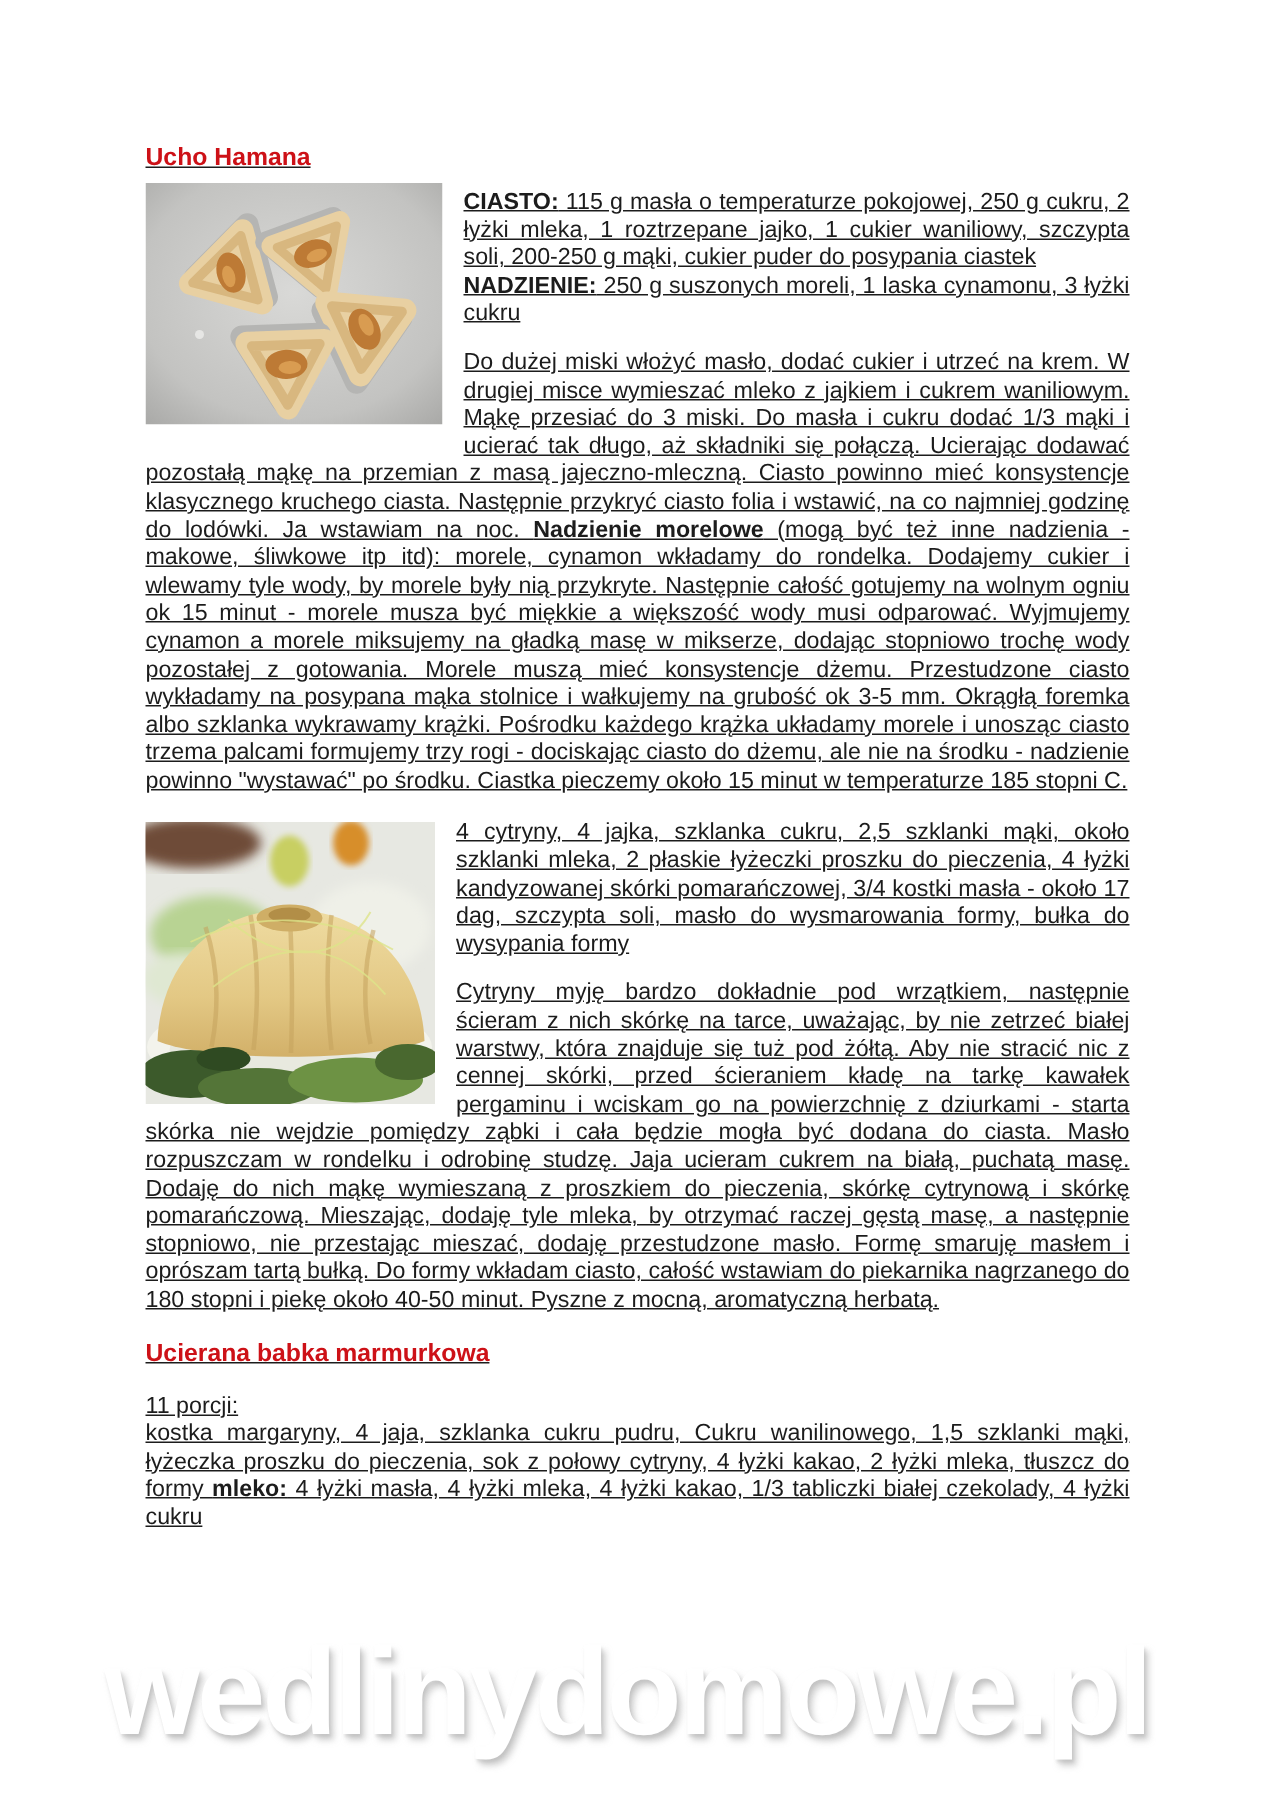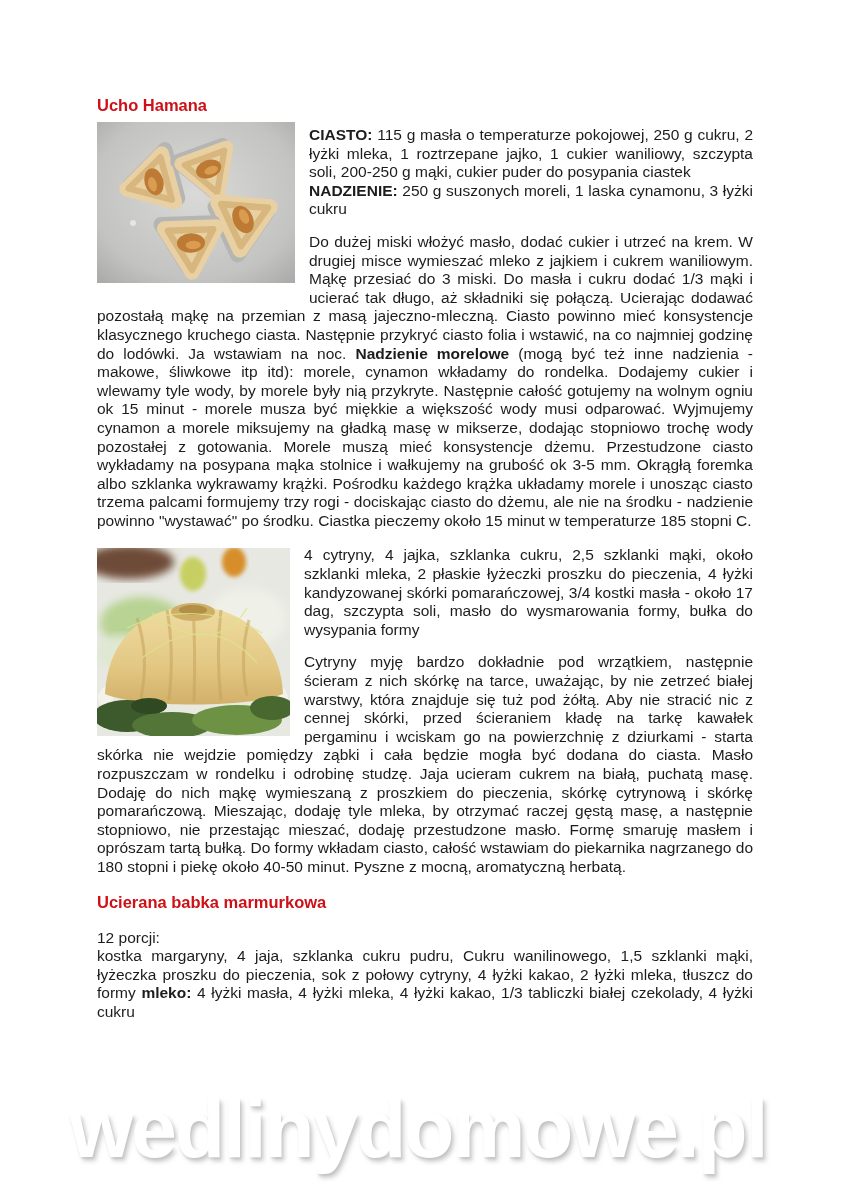--- a/index.html
+++ b/index.html
@@ -4,21 +4,21 @@
 <style>
   html,body{margin:0;padding:0;}
   body{
     width:849px;height:1200px;position:relative;background:#ffffff;
     font-family:"Liberation Sans", sans-serif;overflow:hidden;
   }
   .doc{
     position:absolute;left:97px;top:96px;width:656px;
     color:#1c1c1c;font-size:15.5px;line-height:18.6px;text-align:justify;
   }
-  .recipe{margin:0 0 16px 0;}
+  .recipe{margin:0 0 16px 0;text-decoration:underline;}
   .recipe::after{content:"";display:block;clear:both;}
   h2.recipe-title{
     color:#cd1117;font-size:16.5px;line-height:19px;font-weight:bold;
     margin:0 0 5px 0;text-align:left;
   }
   .photo{float:left;margin:2px 14px 6px 0;line-height:0;}
   .photo svg{display:block;}
   p{margin:0;}
   .para-ing{margin-top:11px;}
   .para-ins{margin-top:14px;}
@@ -116,20 +116,20 @@
     </span>
 
     <p class="para-ing"><span>4 cytryny, 4 jajka, szklanka cukru, 2,5 szklanki mąki, około szklanki mleka, 2 płaskie łyżeczki proszku do pieczenia, 4 łyżki kandyzowanej skórki pomarańczowej, 3/4 kostki masła - około 17 dag, szczypta soli, masło do wysmarowania formy, bułka do wysypania formy</span></p>
 
     <p class="para-ins"><span>Cytryny myję bardzo dokładnie pod wrzątkiem, następnie ścieram z nich skórkę na tarce, uważając, by nie zetrzeć białej warstwy, która znajduje się tuż pod żółtą. Aby nie stracić nic z cennej skórki, przed ścieraniem kładę na tarkę kawałek pergaminu i wciskam go na powierzchnię z dziurkami - starta skórka nie wejdzie pomiędzy ząbki i cała będzie mogła być dodana do ciasta. Masło rozpuszczam w rondelku i odrobinę studzę. Jaja ucieram cukrem na białą, puchatą masę. Dodaję do nich mąkę wymieszaną z proszkiem do pieczenia, skórkę cytrynową i skórkę pomarańczową. Mieszając, dodaję tyle mleka, by otrzymać raczej gęstą masę, a następnie stopniowo, nie przestając mieszać, dodaję przestudzone masło. Formę smaruję masłem i oprószam tartą bułką. Do formy wkładam ciasto, całość wstawiam do piekarnika nagrzanego do 180 stopni i piekę około 40-50 minut. Pyszne z mocną, aromatyczną herbatą.</span></p>
   </section>
 
   <section class="recipe">
     <h2 class="recipe-title">Ucierana babka marmurkowa</h2>
 
-    <div class="servings">12 porcji:</div>
+    <div class="servings">11 porcji:</div>
 
     <p><span>kostka margaryny, 4 jaja, szklanka cukru pudru, Cukru wanilinowego, 1,5 szklanki mąki, łyżeczka proszku do pieczenia, sok z połowy cytryny, 4 łyżki kakao, 2 łyżki mleka, tłuszcz do formy </span><b>mleko:</b><span> 4 łyżki masła, 4 łyżki mleka, 4 łyżki kakao, 1/3 tabliczki białej czekolady, 4 łyżki cukru</span></p>
   </section>
 
 </div>
 
 <div class="watermark">wedlinydomowe.pl</div>
 
 </body></html>

